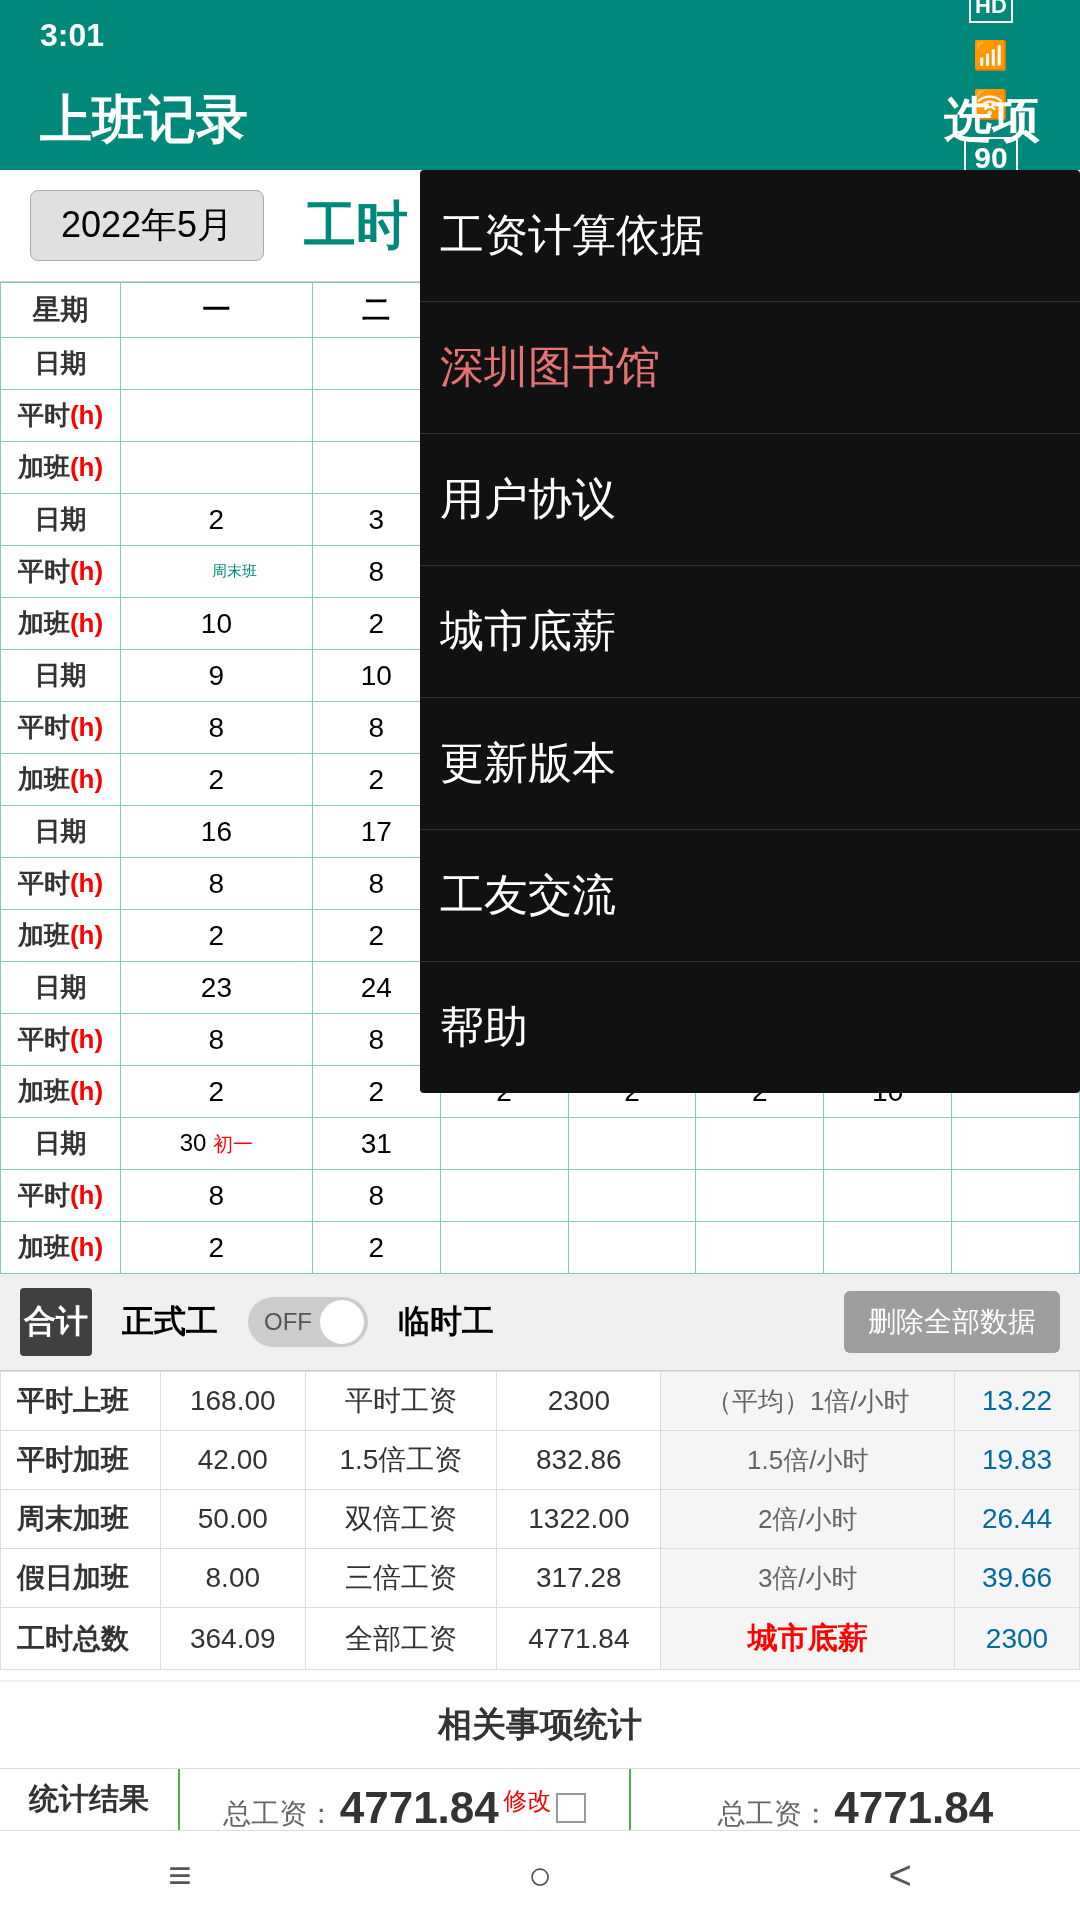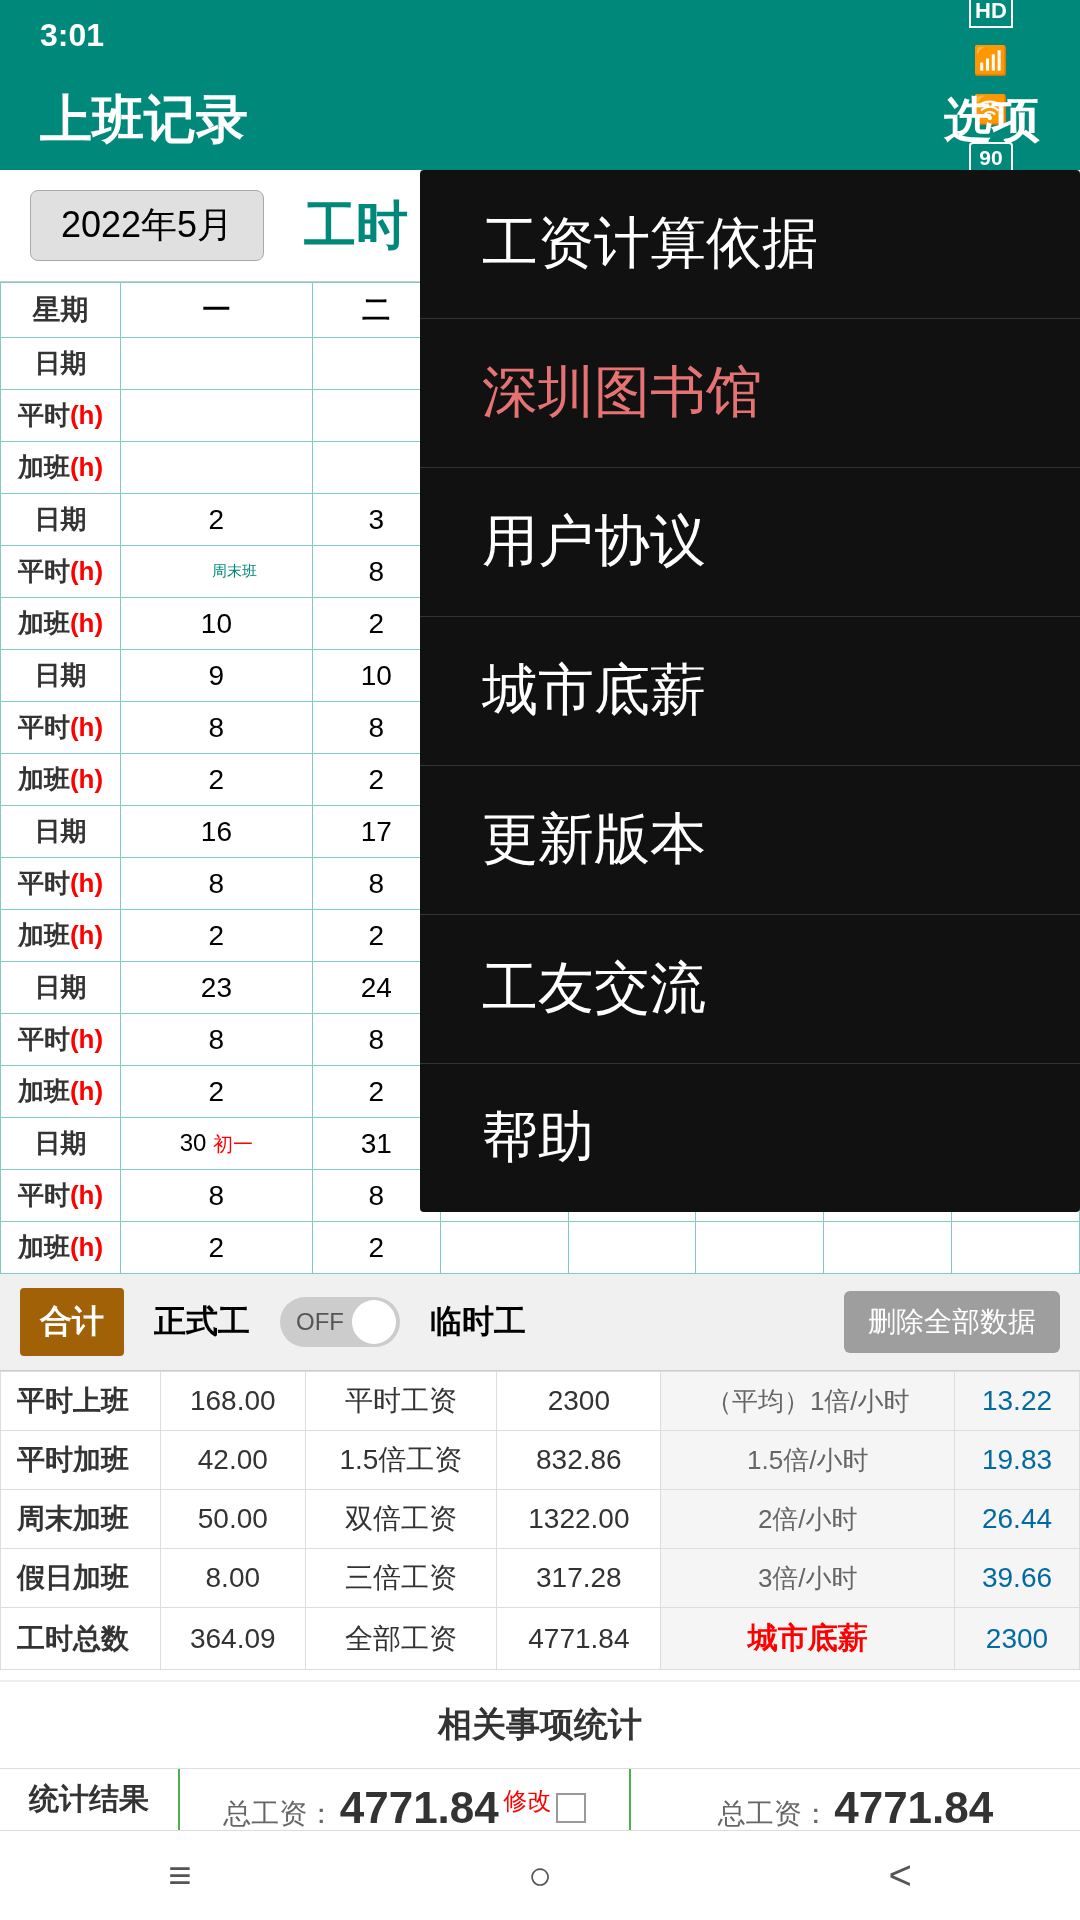--- a/index.html
+++ b/index.html
@@ -289,22 +289,22 @@
     .dropdown-overlay {
       position: absolute;
       top: 170px;
       left: 420px;
       width: 660px;
       background: #111;
       z-index: 100;
       border-radius: 4px;
     }
     .dropdown-item {
-      padding: 36px 62px;
-      font-size: 56px;
+      padding: 36px 20px;
+      font-size: 44px;
       color: white;
       border-bottom: 1px solid #333;
       cursor: pointer;
     }
     .dropdown-item:last-child {
       border-bottom: none;
     }
     .dropdown-item.active {
       color: #E57373;
     }
@@ -313,21 +313,21 @@
 <body>
 
 <div class="status-bar">
   <span>3:01</span>
   <div class="status-right">
     <span>15.7K/s</span>
     <span>⏰</span>
     <span style="font-size:22px;border:2px solid white;padding:2px 4px;">HD</span>
     <span>📶</span>
     <span>🛜</span>
-    <span style="border:2px solid white;padding:2px 8px;border-radius:4px;font-size:21px;">
+    <span style="border:2px solid white;padding:2px 8px;border-radius:4px;font-size:30px;">
       <span>90</span>
     </span>
   </div>
 </div>
 
 <div class="header">
   <span class="header-title">上班记录</span>
   <span class="header-options">选项</span>
 </div>
 
@@ -536,21 +536,21 @@
           <td></td>
           <td></td>
           <td></td>
     </tr>
   </tbody>
     </table>
 
   <div class="summary-section">
 
     <div class="toggle-row">
-      <span style="background:#a16207;color:white;padding:12px 20px;font-size:32px;font-weight:bold;border-radius:4px;">合计</span>
+      <span style="background:#404040;color:white;padding:12px 4px;font-size:32px;font-weight:bold;border-radius:4px;">合计</span>
       <span style="font-size:32px;font-weight:bold;">正式工</span>
       <div class="toggle-switch">
         <span style="position:absolute;left:16px;font-size:24px;color:#555;">OFF</span>
         <div class="knob"></div>
       </div>
       <span style="font-size:32px;font-weight:bold;">临时工</span>
       <button class="delete-btn">删除全部数据</button>
     </div>
 
     <table class="summary-table">

